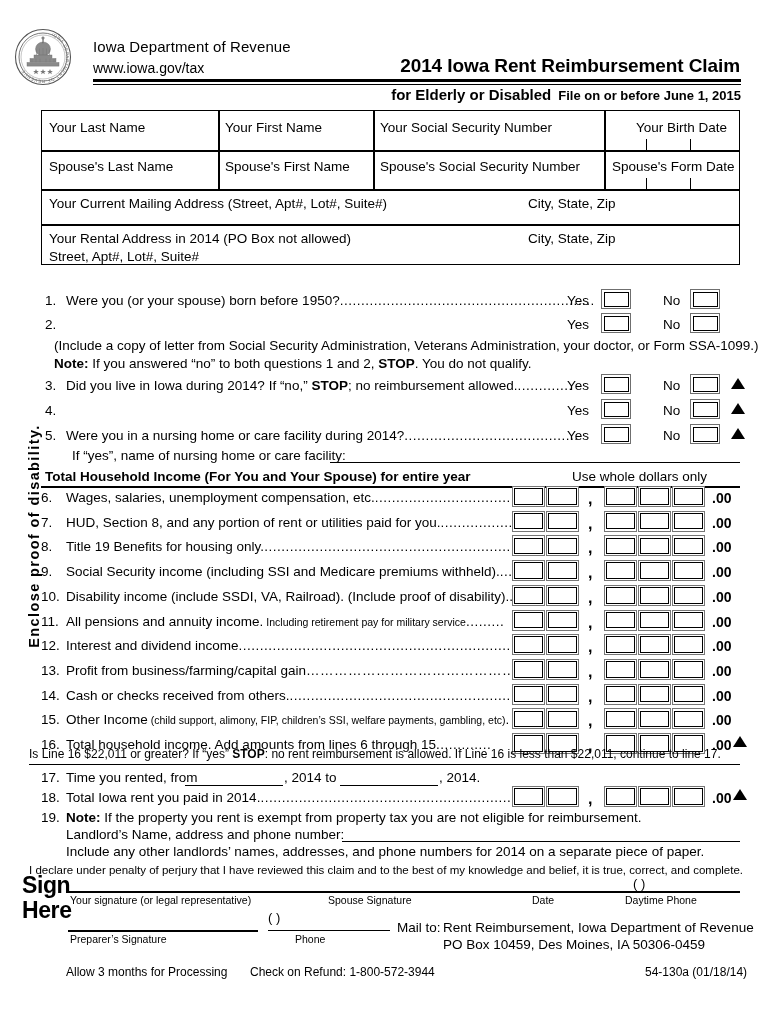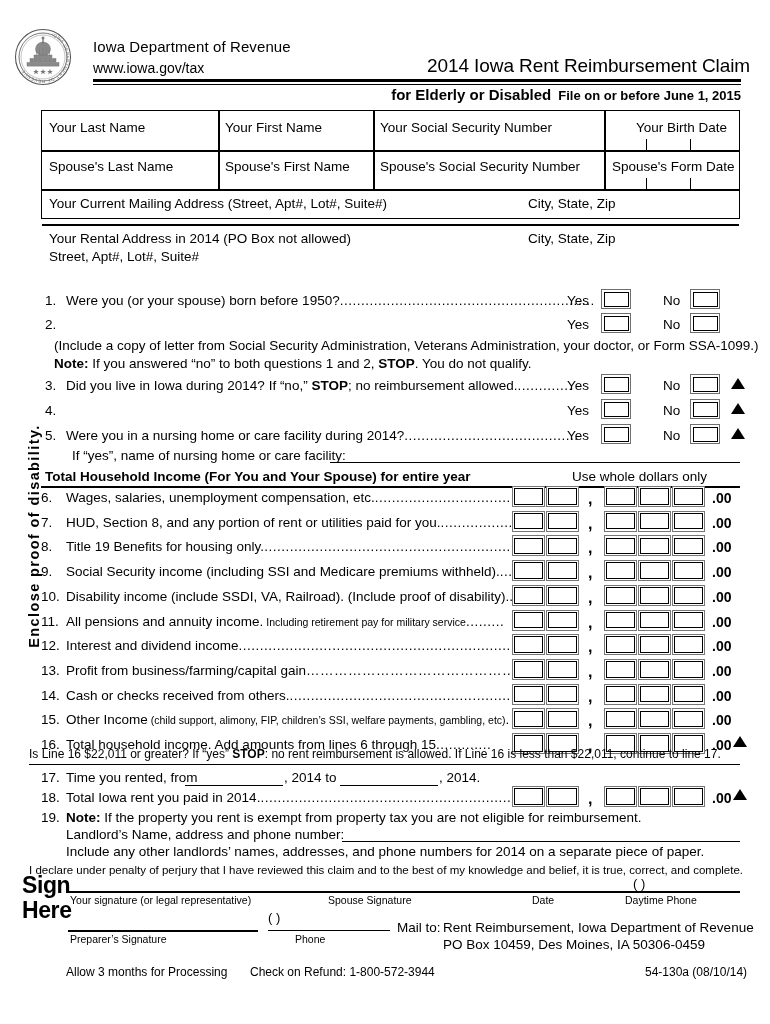--- a/index.html
+++ b/index.html
@@ -22,22 +22,22 @@
   .seal { position: absolute; left: 14px; top: 28px; width: 58px; height: 58px; }
   .dept-name {
     position: absolute; left: 93px; top: 38px;
     font-size: 15px; letter-spacing: 0.1px;
   }
   .dept-url {
     position: absolute; left: 93px; top: 60px;
     font-size: 14px;
   }
   .form-title {
-    position: absolute; right: 20px; top: 55px;
-    font-size: 19px; font-weight: normal; letter-spacing: -0.1px;
+    position: absolute; right: 30px; top: 55px;
+    font-size: 19px; font-weight: bold; letter-spacing: -0.1px;
     white-space: nowrap;
   }
   .rule-thick {
     position: absolute; left: 93px; top: 79px; width: 648px; height: 3px;
     background: #000; 
   }
   .rule-thin {
     position: absolute; left: 93px; top: 83.5px; width: 648px; height: 1.5px;
     background: #000;
   }
@@ -45,21 +45,21 @@
     position: absolute; right: 29px; top: 86px;
     white-space: nowrap;
     display: flex; align-items: baseline; gap: 7px;
   }
   .subtitle-a { font-size: 15px; font-weight: bold; }
   .subtitle-b { font-size: 13px; font-weight: bold; }
 
   
   .idtable {
     position: absolute; left: 41px; top: 110px;
-    width: 699px; height: 109px;
+    width: 699px; height: 155px;
     border: 1.5px solid #000;
   }
   .hline { position: absolute; left: 0; width: 100%; height: 1.5px; background: #000; }
   .vline { position: absolute; width: 1.5px; background: #000; }
   .cellbl {
     position: absolute; font-size: 13.5px; white-space: nowrap;
   }
   .tick { position: absolute; width: 1px; background: #000; }
 
   
@@ -430,15 +430,15 @@
   <div class="thinline" style="left:268px; top:930px; width:122px"></div>
   <div class="siglabel" style="left:70px;  top:933px">Preparer’s Signature</div>
   <div class="siglabel" style="left:295px; top:933px">Phone</div>
 
   <div class="mailto" style="left:397px; top:920px">Mail to:</div>
   <div class="mailto" style="left:443px; top:920px">Rent Reimbursement, Iowa Department of Revenue</div>
   <div class="mailto" style="left:443px; top:937px">PO Box 10459, Des Moines, IA  50306-0459</div>
 
   <div class="foot" style="left:66px;  top:965px">Allow 3 months for Processing</div>
   <div class="foot" style="left:250px; top:965px">Check on Refund: 1-800-572-3944</div>
-  <div class="foot" style="left:645px; top:965px">54-130a (08/10/14)</div>
+  <div class="foot" style="left:645px; top:965px">54-130a (01/18/14)</div>
 
 </div>
 
 </body></html>

